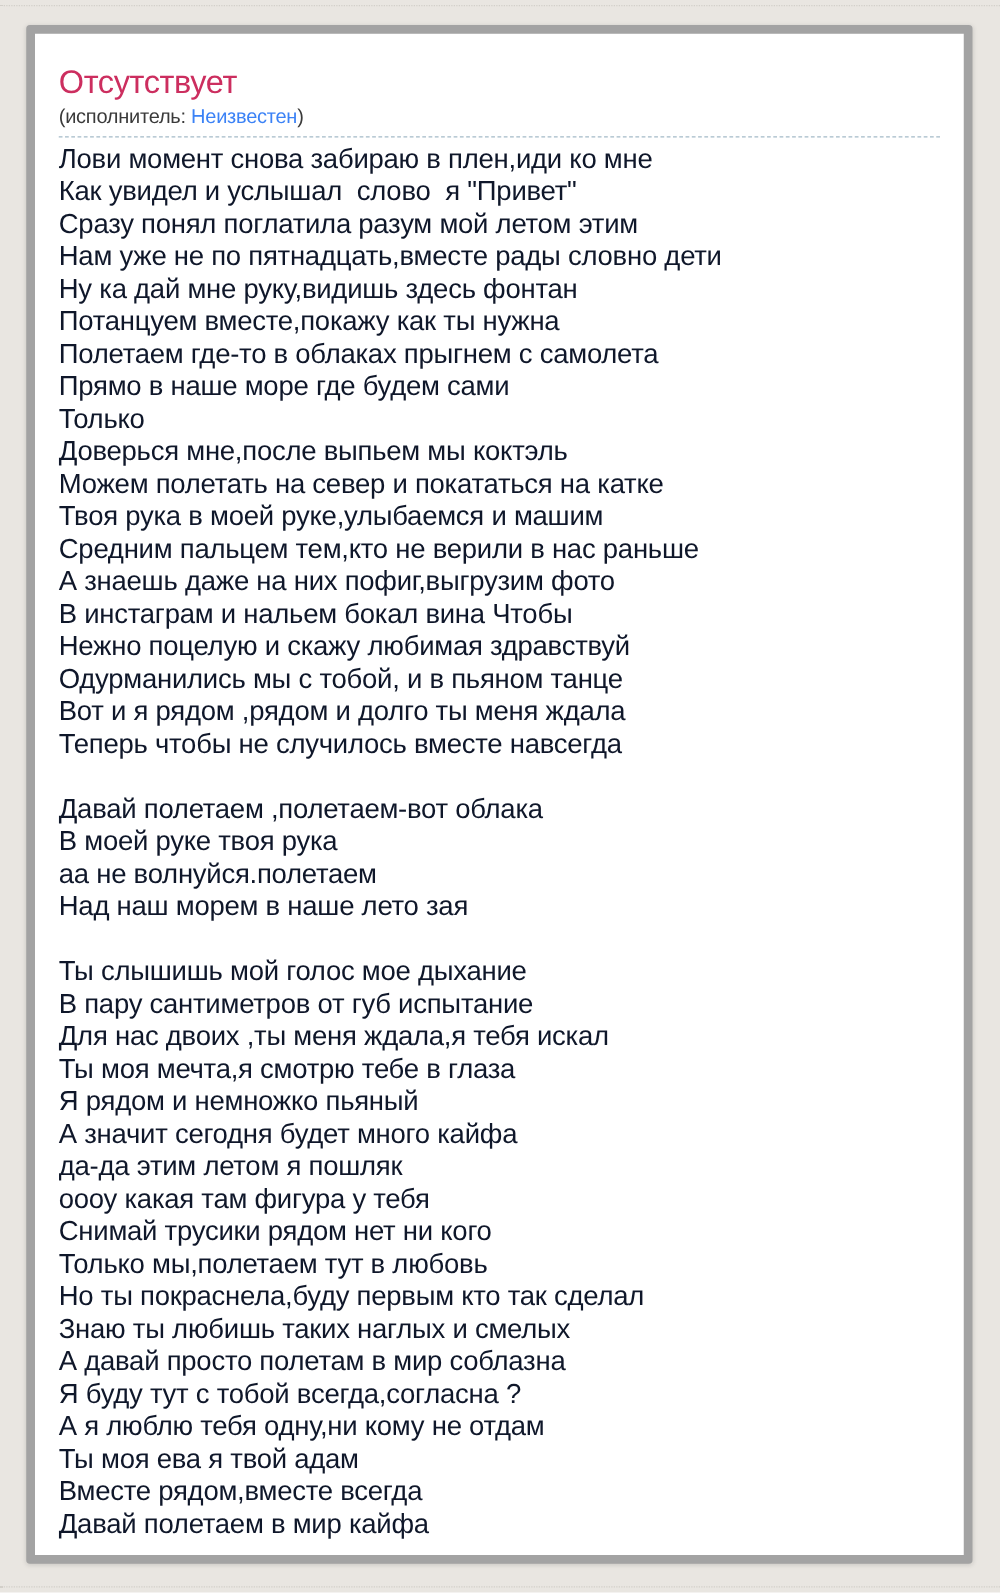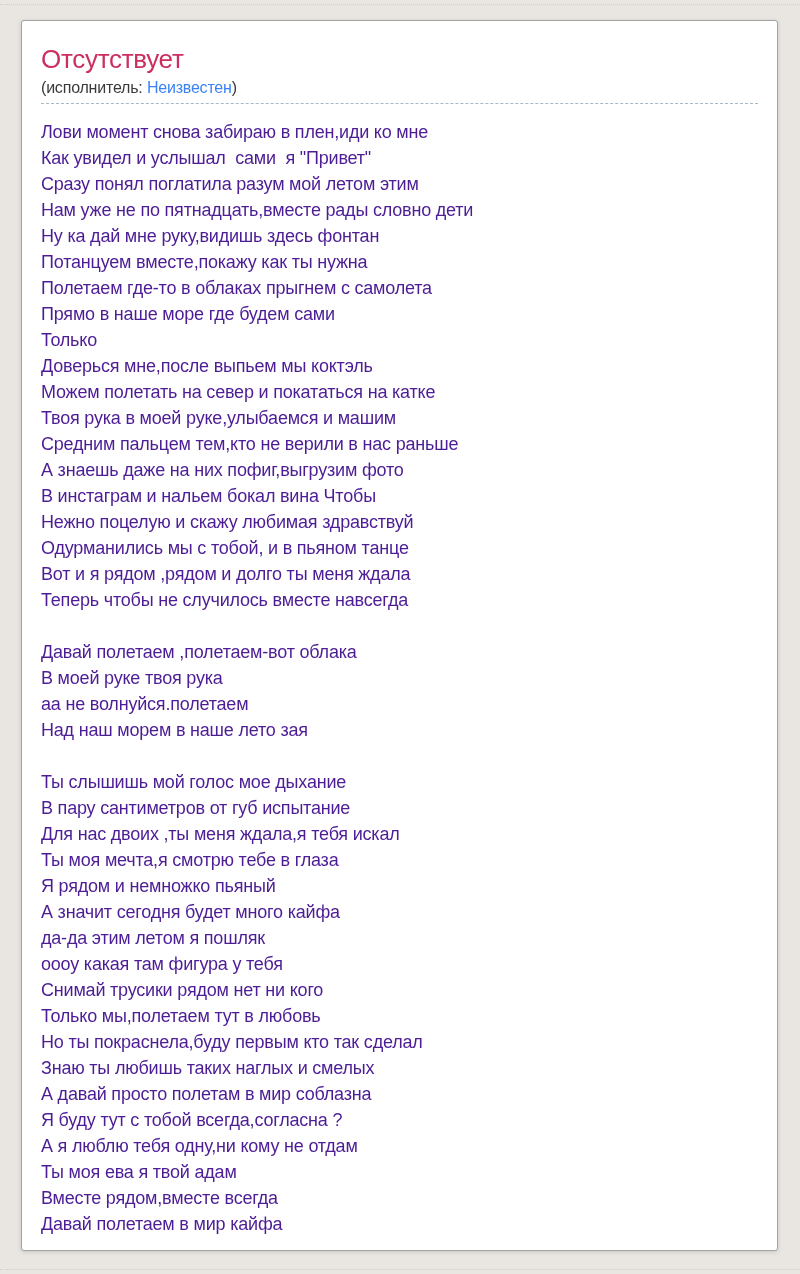--- a/index.html
+++ b/index.html
@@ -26,21 +26,21 @@
   .bg-rule.bottom { top: 1269px; }
 
   .card {
     position: absolute;
     left: 21px;
     top: 20px;
     width: 757px;
     height: 1231px;
     box-sizing: border-box;
     background: #ffffff;
-    border: 1px solid #a3a3a3;
+    border: 7px solid #a3a3a3;
     border-radius: 3px;
     box-shadow: 0 1px 4px rgba(0,0,0,0.14);
     padding: 24px 19px 28px 19px;
     overflow: hidden;
   }
 
   .song-title {
     margin: 0;
     font-size: 26px;
     font-weight: 400;
@@ -62,24 +62,24 @@
     cursor: pointer;
   }
 
   .dotted-separator {
     margin-top: 5px;
     border-bottom: 1px dashed #a4bac7;
     height: 0;
   }
 
   .lyrics {
-    margin-top: 15px;
-    font-size: 18px;
+    margin-top: 4px;
+    font-size: 22px;
     line-height: 26px;
-    color: #4c1d95;
+    color: #0f172a;
     letter-spacing: -0.2px;
   }
   .stanza { margin: 0 0 26px 0; }
   .stanza:last-child { margin-bottom: 0; }
   .lyric-line {
     white-space: pre-wrap;
     min-height: 26px;
   }
 </style>
 </head>
@@ -91,21 +91,21 @@
 <div class="card">
   <h1 class="song-title">Отсутствует</h1>
 
   <div class="artist-line"><span>(исполнитель: </span><a class="artist-link">Неизвестен</a><span>)</span></div>
 
   <div class="dotted-separator"></div>
 
   <div class="lyrics" id="lyrics">
       <div class="stanza">
         <div class="lyric-line">Лови момент снова забираю в плен,иди ко мне</div>
-        <div class="lyric-line">Как увидел и услышал  сами  я "Привет"</div>
+        <div class="lyric-line">Как увидел и услышал  слово  я "Привет"</div>
         <div class="lyric-line">Сразу понял поглатила разум мой летом этим</div>
         <div class="lyric-line">Нам уже не по пятнадцать,вместе рады словно дети</div>
         <div class="lyric-line">Ну ка дай мне руку,видишь здесь фонтан</div>
         <div class="lyric-line">Потанцуем вместе,покажу как ты нужна</div>
         <div class="lyric-line">Полетаем где-то в облаках прыгнем с самолета</div>
         <div class="lyric-line">Прямо в наше море где будем сами</div>
         <div class="lyric-line">Только</div>
         <div class="lyric-line">Доверься мне,после выпьем мы коктэль</div>
         <div class="lyric-line">Можем полетать на север и покататься на катке</div>
         <div class="lyric-line">Твоя рука в моей руке,улыбаемся и машим</div>

